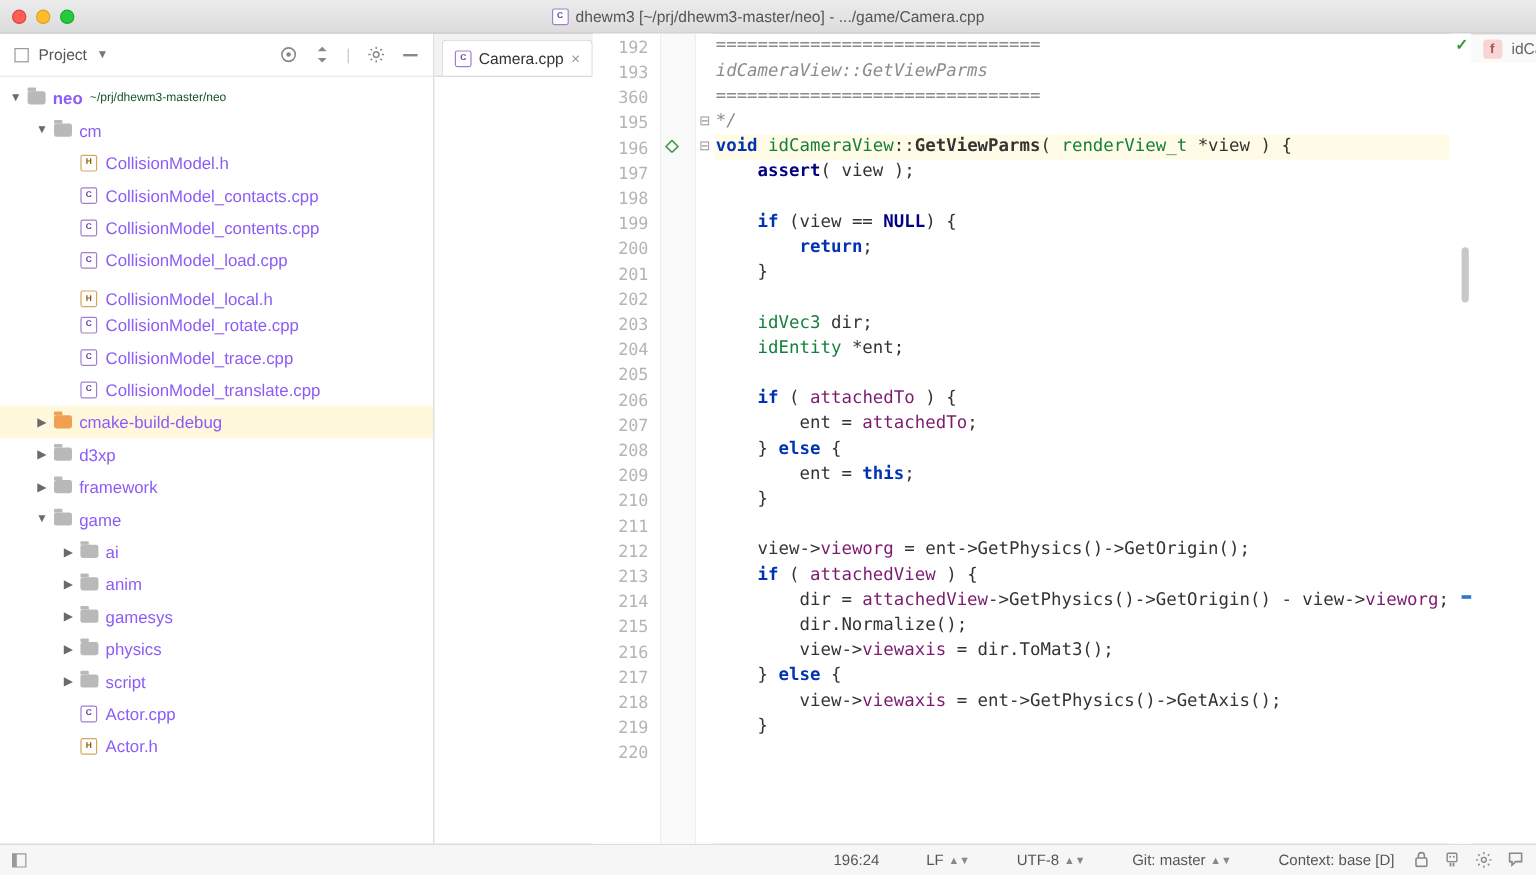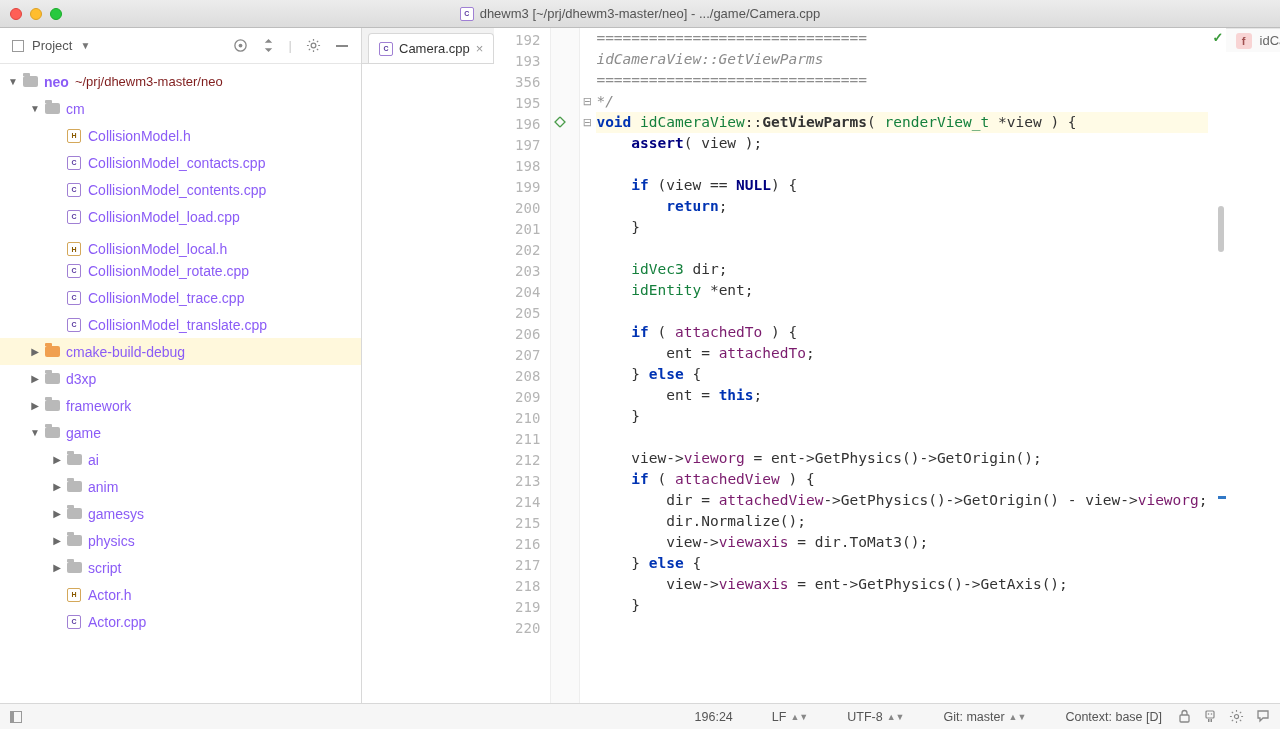--- a/index.html
+++ b/index.html
@@ -32,21 +32,21 @@
 .node .tw{width:14px;text-align:center;color:#6a6a6a;font-size:10px;margin-right:2px;}
 .node .ic{width:16px;height:16px;margin-right:6px;display:inline-flex;align-items:center;justify-content:center;}
 .folder{display:inline-block;width:15px;height:11px;background:#b9b9b9;border-radius:2px;position:relative;}
 .folder::before{content:"";position:absolute;top:-3px;left:0;width:7px;height:3px;background:#b9b9b9;border-radius:1px 1px 0 0;}
 .folder.orange{background:#f0a050;}
 .folder.orange::before{background:#f0a050;}
 .file-ic{width:14px;height:14px;border:1px solid #aaa;border-radius:2px;display:inline-flex;align-items:center;justify-content:center;font-size:7px;font-weight:bold;color:#555;background:#fff;}
 .file-ic.h{color:#8a5a00;border-color:#d4a85a;}
 .file-ic.cpp{color:#5a3aa0;border-color:#a080d4;}
 .node .lbl{color:#8b5cf6;font-size:14px;}
-.node .path{color:#7f1d1d;margin-left:6px;font-size:13px;}
+.node .path{color:#14532d;margin-left:6px;font-size:10px;}
 .iconbtn{cursor:pointer;display:inline-flex;}
 
 
 .editor{flex:1;display:flex;flex-direction:row;min-width:0;}
 .tabs{height:36px;background:#f2f2f2;border-bottom:1px solid #d8d8d8;display:flex;align-items:flex-end;}
 .tab{height:30px;background:#fff;border:1px solid #d8d8d8;border-bottom:none;border-radius:4px 4px 0 0;display:flex;align-items:center;padding:0 10px;margin-left:6px;gap:6px;font-size:13px;}
 .tab .x{color:#999;font-size:13px;cursor:pointer;}
 .code-wrap{flex:1;display:flex;min-height:0;position:relative;}
 .gutter{width:56px;background:#fff;text-align:right;color:#b5b5b5;font-family:Menlo,Consolas,monospace;font-size:14px;padding-top:2px;user-select:none;}
 .gutter .ln{height:21px;line-height:21px;padding-right:10px;}
@@ -264,47 +264,47 @@
           <div class="node" style="padding-left: 50px;">
             <span class="tw">▶</span>
             <span class="ic">
               <span class="folder"></span>
             </span>
             <span class="lbl">script</span>
           </div>
           <div class="node" style="padding-left: 50px;">
             <span class="tw"></span>
             <span class="ic">
+              <span class="file-ic cpp">C</span>
+            </span>
+            <span class="lbl">Actor.cpp</span>
+          </div>
+          <div class="node" style="padding-left: 50px;">
+            <span class="tw"></span>
+            <span class="ic">
               <span class="file-ic h">H</span>
             </span>
             <span class="lbl">Actor.h</span>
-          </div>
-          <div class="node" style="padding-left: 50px;">
-            <span class="tw"></span>
-            <span class="ic">
-              <span class="file-ic cpp">C</span>
-            </span>
-            <span class="lbl">Actor.cpp</span>
           </div>
         </div>
     </div>
 
     <div class="editor">
       <div class="tabs">
         <div class="tab">
           <span class="file-ic cpp">C</span>
           <span>Camera.cpp</span>
           <span class="x">×</span>
         </div>
       </div>
       <div class="code-wrap">
         <div class="gutter" id="gutter">
             <div class="ln">192</div>
             <div class="ln">193</div>
-            <div class="ln">356</div>
+            <div class="ln">360</div>
             <div class="ln">195</div>
             <div class="ln">196</div>
             <div class="ln">197</div>
             <div class="ln">198</div>
             <div class="ln">199</div>
             <div class="ln">200</div>
             <div class="ln">201</div>
             <div class="ln">202</div>
             <div class="ln">203</div>
             <div class="ln">204</div>

